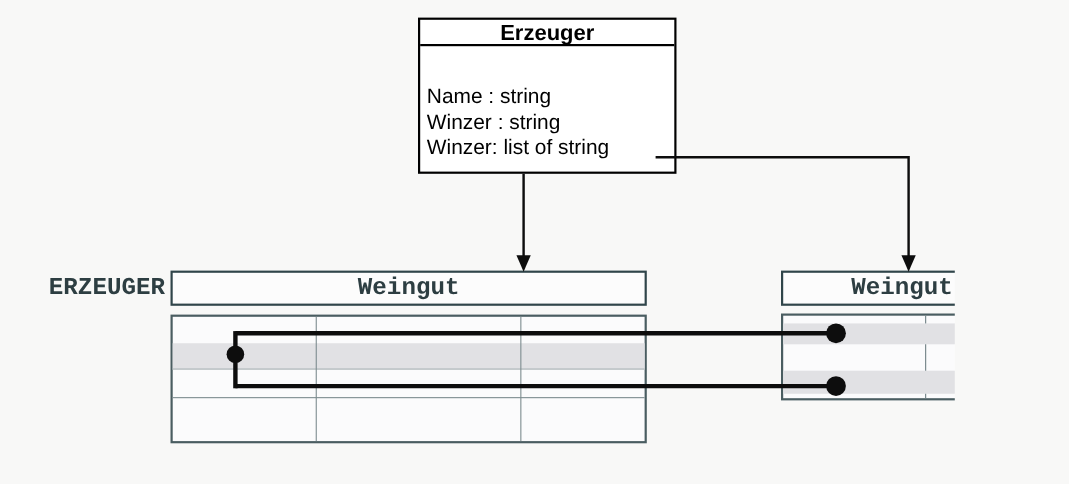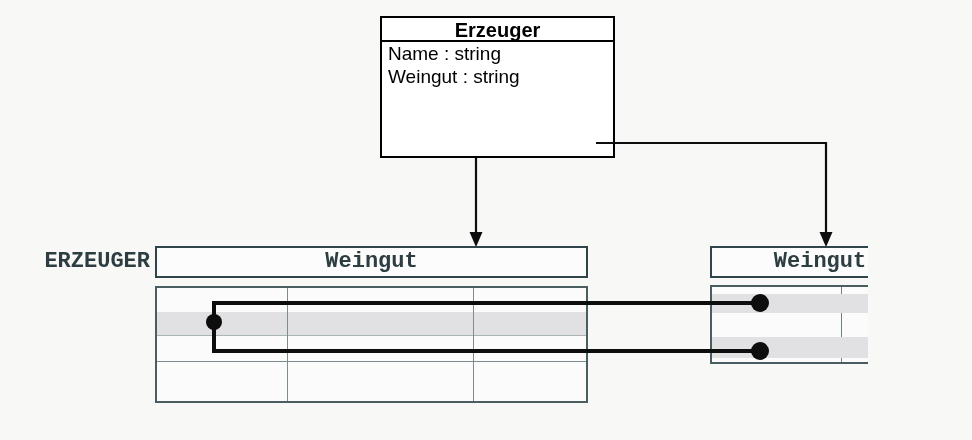--- a/index.html
+++ b/index.html
@@ -5,21 +5,21 @@
   html,body{margin:0;padding:0;}
   body{background:#f8f8f7;font-family:"Liberation Sans","DejaVu Sans",sans-serif;}
   *{box-sizing:border-box;}
   .canvas{position:relative;width:868px;height:440px;background:#f8f8f7;overflow:hidden;}
 
   
   .class-box{position:absolute;left:380px;top:16px;width:235px;height:142px;
     background:#ffffff;border:2px solid #000;}
   .class-box .title{height:24px;border-bottom:2px solid #000;text-align:center;
     font-weight:bold;font-size:20px;line-height:24px;color:#000;}
-  .class-box .attrs{padding:0 6px 0 6px;}
+  .class-box .attrs{padding:0 6px 0 6px;margin-top:35px;}
   .class-box .attr{font-size:19px;line-height:23px;color:#000;white-space:nowrap;}
 
   
   .tbl-label{position:absolute;top:246px;height:32px;line-height:32px;
     font-family:"Liberation Mono","DejaVu Sans Mono",monospace;font-weight:bold;
     font-size:22px;color:#2d3e42;text-align:right;}
   .lbl-erzeuger{left:28px;width:122px;}
   .lbl-winzer{left:602px;width:102px;}
 
   
@@ -48,21 +48,22 @@
 </style>
 </head>
 <body>
 
 <div class="canvas">
 
   <div class="class-box">
     <div class="title">Erzeuger</div>
     <div class="attrs">
       <div class="attr">Name : string</div>
-      <div class="attr">Weingut : string</div>
+      <div class="attr">Winzer : string</div>
+      <div class="attr">Winzer: list of string</div>
     </div>
   </div>
 
   <div class="tbl-label lbl-erzeuger">ERZEUGER</div>
 
   <div class="hdr hdr-erzeuger">
     <div class="cell" style="width:130px">Weingut</div>
   </div>
 
   <div class="hdr hdr-winzer">

